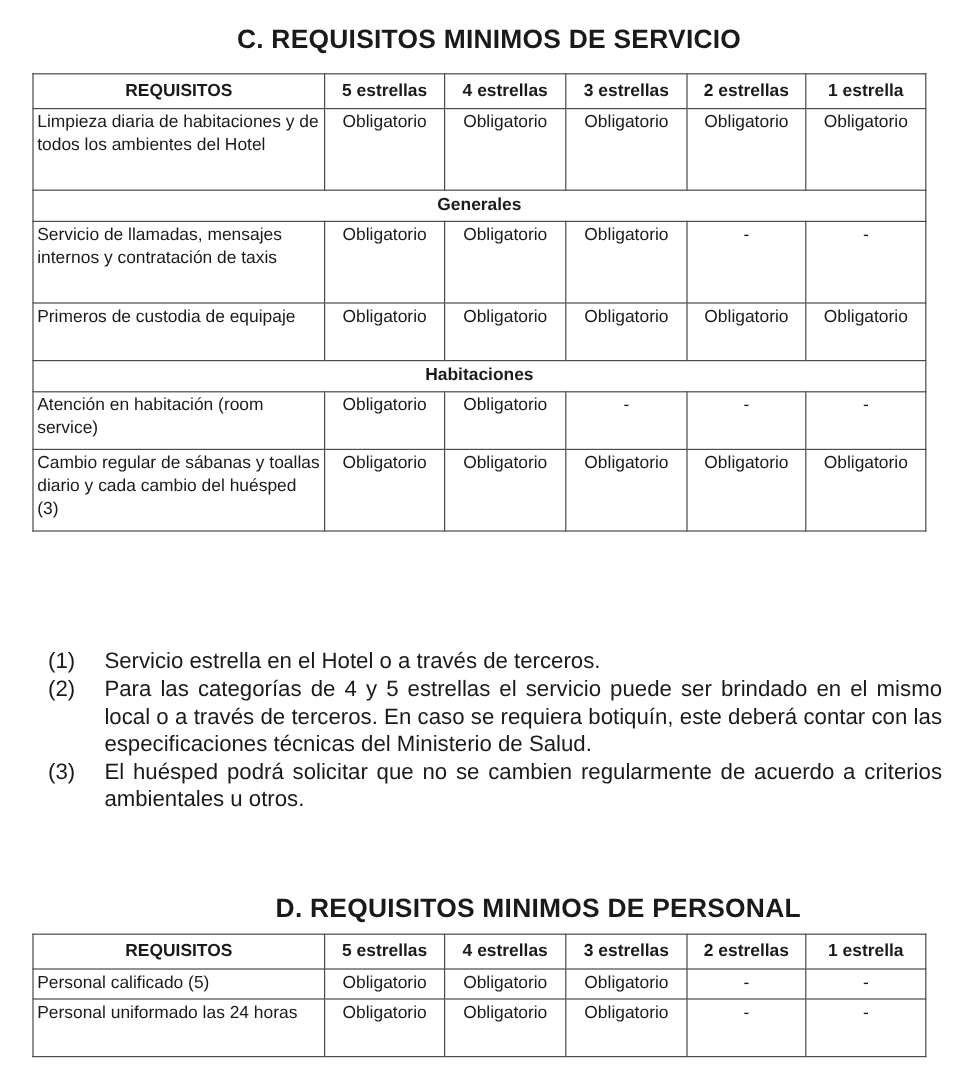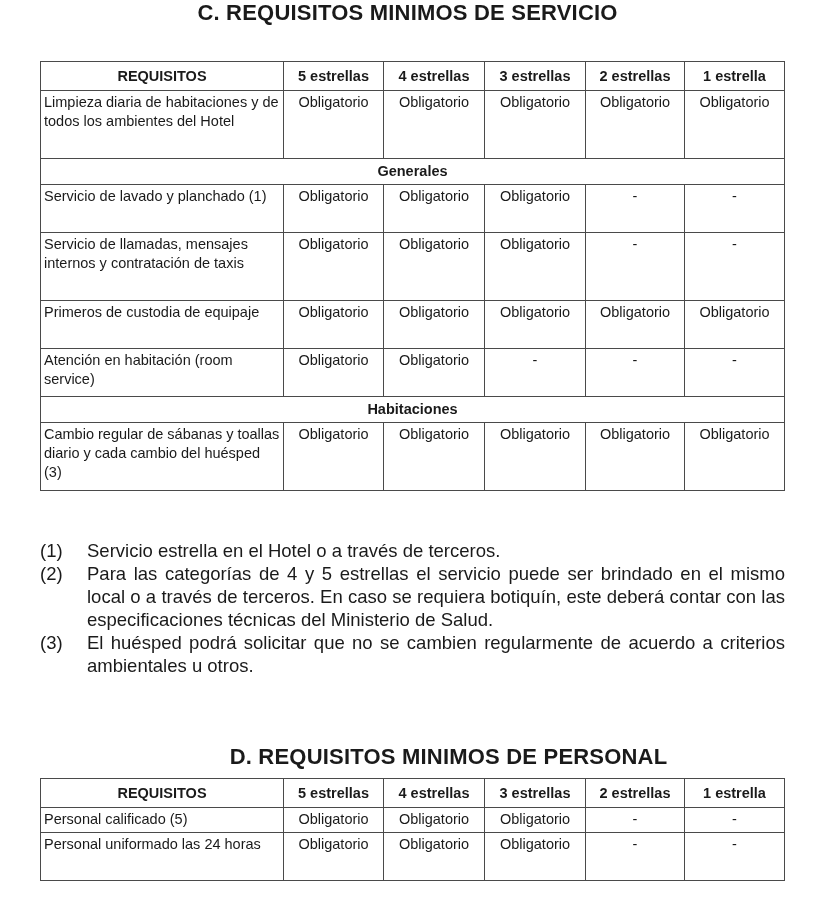--- a/index.html
+++ b/index.html
@@ -4,24 +4,24 @@
 <style>
   html, body { margin: 0; padding: 0; background: #ffffff; }
   body {
     width: 815px; height: 902px; position: relative; overflow: hidden;
     font-family: "Liberation Sans", sans-serif; color: #1a1a1a;
   }
   .section-title {
     position: absolute; left: 0; width: 815px; text-align: center;
     font-weight: bold; font-size: 22px; letter-spacing: 0.2px; margin: 0;
   }
-  #title-c { top: 0; }
+  #title-c { top: 20px; }
   #title-d { top: 744px; margin-left: 41px; }
   table.req {
-    position: absolute; left: 40px; border-collapse: collapse;
+    position: absolute; left: 27px; border-collapse: collapse;
     table-layout: fixed; font-size: 14.5px; line-height: 19px;
     width: 744px;
   }
   table.req td, table.req th {
     border: 1.5px solid #4a4a4a; vertical-align: top; padding: 2px 3px 3px 3px;
   }
   table.req th { font-weight: bold; text-align: center; padding: 5px 2px 4px 2px; }
   table.req td.val { text-align: center; padding-left: 1px; padding-right: 1px; }
   table.req td.group { text-align: center; font-weight: bold; padding: 3px 2px 3px 2px; }
   table.req td.req-name { text-align: left; }
@@ -67,54 +67,46 @@
       <td class="req-name">Limpieza diaria de habitaciones y de todos los ambientes del Hotel</td>
       <td class="val">Obligatorio</td>
       <td class="val">Obligatorio</td>
       <td class="val">Obligatorio</td>
       <td class="val">Obligatorio</td>
       <td class="val">Obligatorio</td>
     </tr>
     <tr>
       <td class="group" colspan="6">Generales</td>
     </tr>
-    <tr style="height:48px">
-      <td class="req-name">Servicio de lavado y planchado (1)</td>
-      <td class="val">Obligatorio</td>
-      <td class="val">Obligatorio</td>
-      <td class="val">Obligatorio</td>
-      <td class="val">-</td>
-      <td class="val">-</td>
-    </tr>
     <tr style="height:68px">
       <td class="req-name">Servicio de llamadas, mensajes internos y contratación de taxis</td>
       <td class="val">Obligatorio</td>
       <td class="val">Obligatorio</td>
       <td class="val">Obligatorio</td>
       <td class="val">-</td>
       <td class="val">-</td>
     </tr>
     <tr style="height:48px">
       <td class="req-name">Primeros de custodia de equipaje</td>
       <td class="val">Obligatorio</td>
       <td class="val">Obligatorio</td>
       <td class="val">Obligatorio</td>
       <td class="val">Obligatorio</td>
       <td class="val">Obligatorio</td>
     </tr>
+    <tr>
+      <td class="group" colspan="6">Habitaciones</td>
+    </tr>
     <tr style="height:48px">
       <td class="req-name">Atención en habitación (room service)</td>
       <td class="val">Obligatorio</td>
       <td class="val">Obligatorio</td>
       <td class="val">-</td>
       <td class="val">-</td>
       <td class="val">-</td>
-    </tr>
-    <tr>
-      <td class="group" colspan="6">Habitaciones</td>
     </tr>
     <tr style="height:68px">
       <td class="req-name">Cambio regular de sábanas y toallas diario y cada cambio del huésped (3)</td>
       <td class="val">Obligatorio</td>
       <td class="val">Obligatorio</td>
       <td class="val">Obligatorio</td>
       <td class="val">Obligatorio</td>
       <td class="val">Obligatorio</td>
     </tr>
   </tbody>

